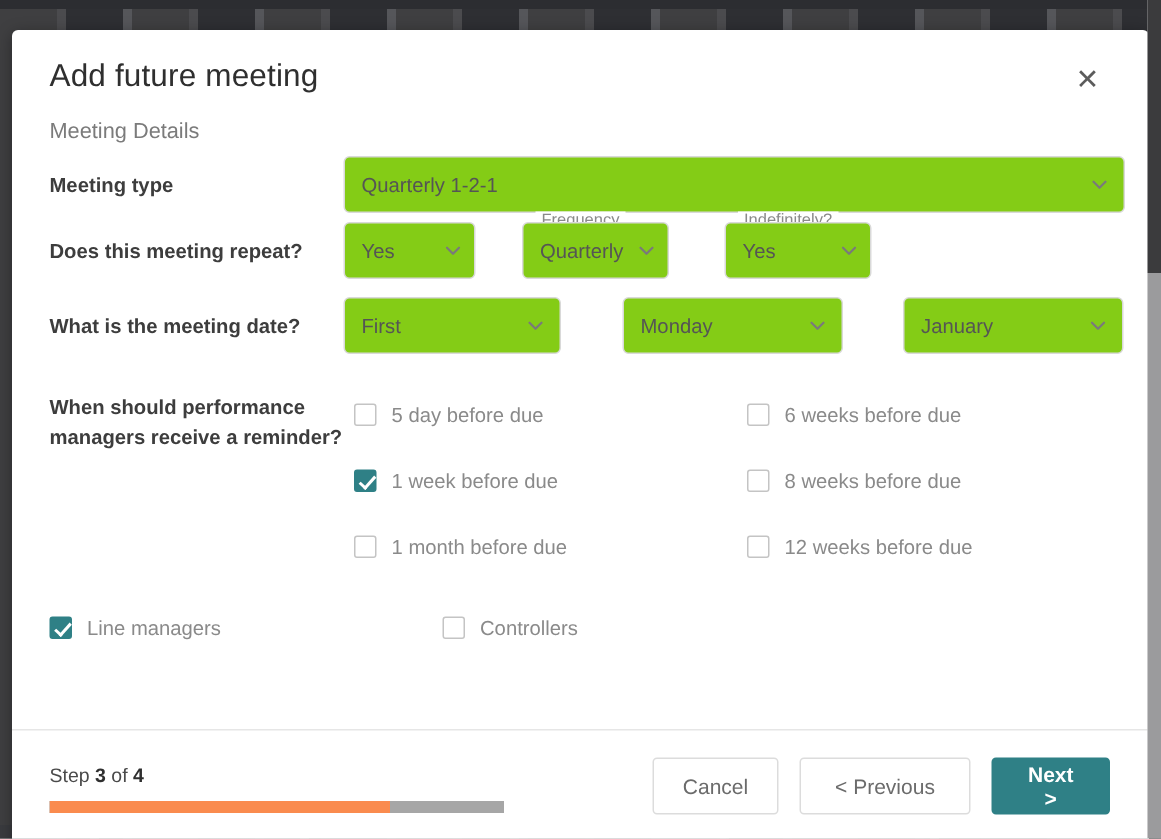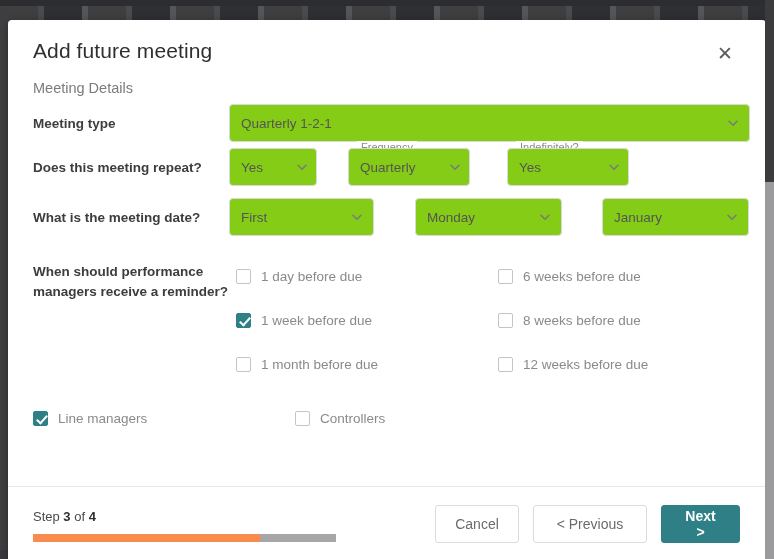--- a/index.html
+++ b/index.html
@@ -145,21 +145,21 @@
     right: 10px; top: 50%;
     transform: translateY(-50%);
     width: 12px; height: 12px;
     display: block;
   }
   .select .chev svg { display: block; }
 
   .select.wide { width: 521px; }
   .select.sm   { width: 88px;  padding-right: 26px; }
   .select.sm .chev { right: 8px; }
-  .select.md   { width: 122px; padding-right: 36px; }
+  .select.md   { width: 98px; padding-right: 36px; }
   .select.md .chev { right: 8px; }
   .select.date { width: 145px; }
   .select.date2 { width: 147px; }
 
   
   .field-outlined {
     position: relative;
     margin-left: 22px;
   }
   .field-outlined .legend {
@@ -388,21 +388,21 @@
         </div>
       </div>
     </div>
 
     <div class="row" style="margin-top:14px">
       <div class="row-label" style="padding-top:12px">When should performance managers receive a reminder?</div>
       <div class="row-fields">
         <div class="check-grid">
           <label class="check-item">
             <span class="cb"></span>
-            <span class="check-label">1 day before due</span>
+            <span class="check-label">5 day before due</span>
           </label>
           <label class="check-item two">
             <span class="cb"></span>
             <span class="check-label">6 weeks before due</span>
           </label>
           <label class="check-item">
             <span class="cb checked"></span>
             <span class="check-label">1 week before due</span>
           </label>
           <label class="check-item two">

